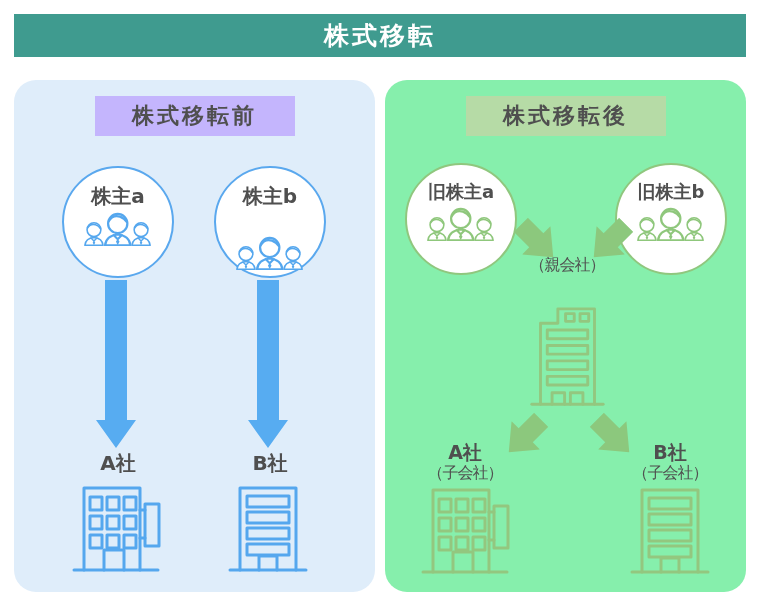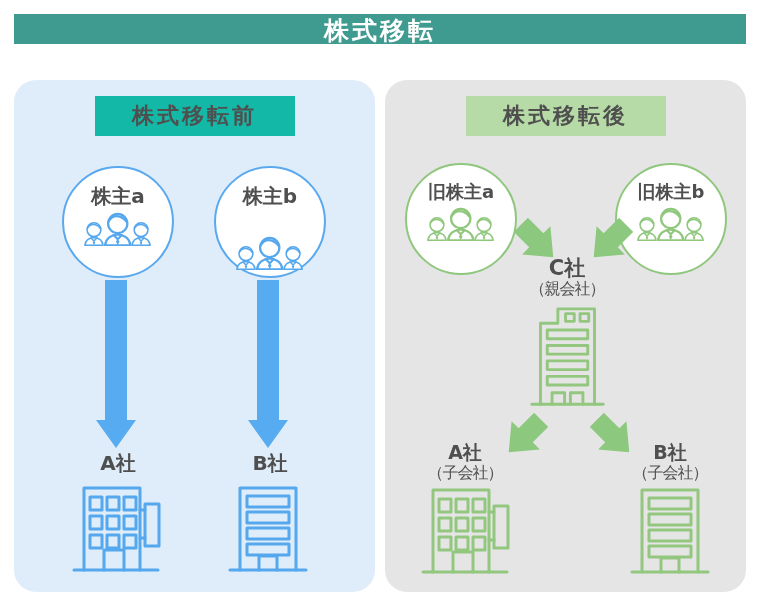--- a/index.html
+++ b/index.html
@@ -2,33 +2,33 @@
 <html><head>
 <meta charset="utf-8">
 <style>
   html,body{margin:0;padding:0;}
   body{
     width:760px;height:614px;position:relative;background:#ffffff;
     font-family:"DejaVu Sans","Liberation Sans",sans-serif;
     color:#4F4F4F;overflow:hidden;
   }
   .banner{
-    position:absolute;left:14px;top:14px;width:732px;height:30px;
+    position:absolute;left:14px;top:14px;width:732px;height:43px;
     background:#3F9B8F;color:#fff;font-size:25px;font-weight:bold;
-    display:flex;align-items:flex-start;justify-content:center;letter-spacing:3px;
+    display:flex;align-items:center;justify-content:center;letter-spacing:3px;
   }
   .panel{position:absolute;top:80px;width:361px;height:512px;border-radius:22px;}
   .panel.before{left:14px;background:#DFEDFA;}
-  .panel.after{left:385px;background:#e5e5e5;}
+  .panel.after{left:385px;background:#86efac;}
   .panel-heading{
     position:absolute;left:50%;transform:translateX(-50%);top:16px;
     width:200px;height:40px;display:flex;align-items:center;justify-content:center;
     font-size:22px;font-weight:bold;color:#4F4F4F;letter-spacing:3px;
   }
-  .before .panel-heading{background:#14b8a6;}
+  .before .panel-heading{background:#c4b5fd;}
   .after  .panel-heading{background:#B6DBA6;}
 
   .sh-circle{
     position:absolute;width:112px;height:112px;border-radius:50%;background:#fff;
     box-sizing:border-box;display:flex;flex-direction:column;align-items:center;
     padding-top:16px;
   }
   .before .sh-circle{border:2px solid #5AA8EE;color:#55A7EE;}
   .after  .sh-circle{border:2px solid #90C77E;color:#8FC77C;}
   .sh-label{font-size:20px;font-weight:bold;color:#4F4F4F;line-height:1.2;white-space:nowrap;}
@@ -169,21 +169,20 @@
   </div>
 
   <svg class="arrow-diag" style="left:132px;top:138px;transform:rotate(-45deg);" viewBox="0 0 40 46">
       <use href="#arrow-short" fill="currentColor"></use>
     </svg>
   <svg class="arrow-diag" style="left:205px;top:138px;transform:rotate(45deg);" viewBox="0 0 40 46">
       <use href="#arrow-short" fill="currentColor"></use>
     </svg>
 
   <div class="company-label" style="left:122px;top:176px;">
-    <div style="font-size:21px;">C社</div>
     <div class="company-sub">（親会社）</div>
   </div>
 
   <svg class="building green-ink" style="left:142px;top:224px;" width="81" height="108" viewBox="0 0 84 112">
       <use href="#building-c"></use>
     </svg>
 
   <svg class="arrow-diag" style="left:120px;top:333px;transform:rotate(45deg);" viewBox="0 0 40 46">
       <use href="#arrow-short" fill="currentColor"></use>
     </svg>

